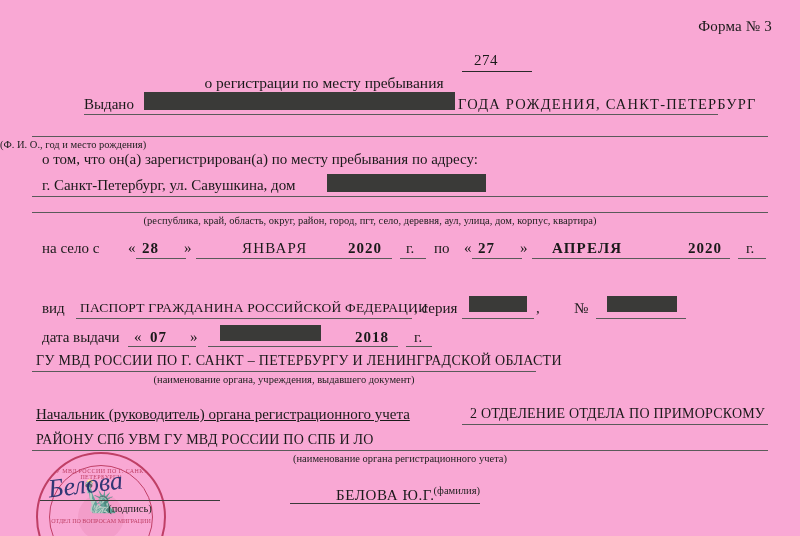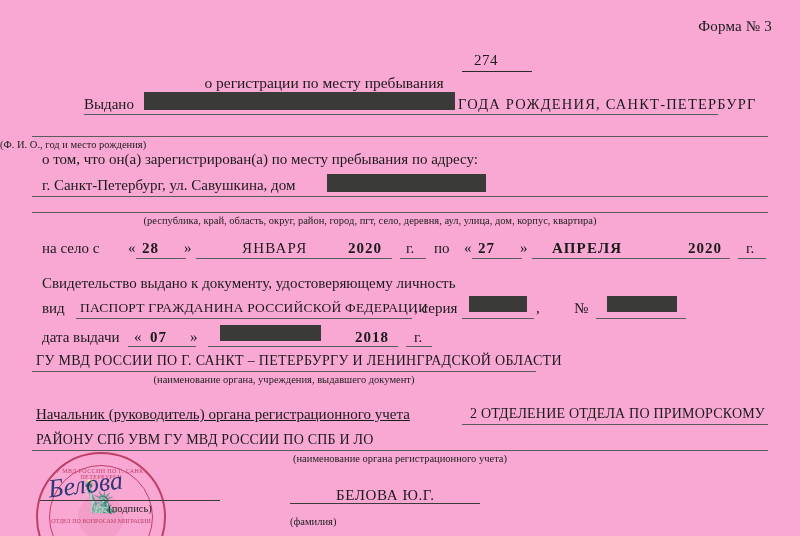--- a/index.html
+++ b/index.html
@@ -214,21 +214,20 @@
   <div class="t" style="left:688px; top:240px; font-weight:bold; letter-spacing:1px;">2020</div>
   <div class="t" style="left:746px; top:240px;">г.</div>
 
   <div class="rule" style="left:136px; top:258px; width:50px;"></div>
   <div class="rule" style="left:196px; top:258px; width:196px;"></div>
   <div class="rule" style="left:400px; top:258px; width:26px;"></div>
   <div class="rule" style="left:472px; top:258px; width:50px;"></div>
   <div class="rule" style="left:532px; top:258px; width:198px;"></div>
   <div class="rule" style="left:738px; top:258px; width:28px;"></div>
 
-  <div class="t" style="left:42px; top:275px;">Свидетельство выдано к документу, удостоверяющему личность</div>
 
   <div class="t" style="left:42px; top:300px;">вид</div>
   <div class="t" style="left:80px; top:300px; font-size:13.5px; letter-spacing:0.2px;">ПАСПОРТ ГРАЖДАНИНА РОССИЙСКОЙ ФЕДЕРАЦИИ</div>
   <div class="t" style="left:414px; top:300px;">, серия</div>
   <div class="redact" style="left:469px; top:296px; width:58px; height:16px;"></div>
   <div class="t" style="left:536px; top:300px;">,</div>
   <div class="t" style="left:574px; top:300px;">№</div>
   <div class="redact" style="left:607px; top:296px; width:70px; height:16px;"></div>
   <div class="rule" style="left:76px; top:318px; width:336px;"></div>
   <div class="rule" style="left:462px; top:318px; width:72px;"></div>
@@ -265,15 +264,15 @@
     <div class="stamp-mid">ОТДЕЛ ПО ВОПРОСАМ МИГРАЦИИ</div>
 
   </div>
 
   <div class="signature">Белова</div>
   <div class="sig-line" style="left:40px; top:500px; width:180px;"></div>
   <div class="small" style="left:40px; top:503px; width:180px; text-align:center;">(подпись)</div>
 
   <div class="t" style="left:336px; top:487px; font-size:15px; letter-spacing:0.6px;">БЕЛОВА Ю.Г.</div>
   <div class="sig-line" style="left:290px; top:503px; width:190px;"></div>
-  <div class="small" style="left:290px; top:516px; width:190px; text-align:left;">(фамилия)</div>
+  <div class="small" style="left:290px; top:485px; width:190px; text-align:right;">(фамилия)</div>
 
 </div>
 
 </body></html>

